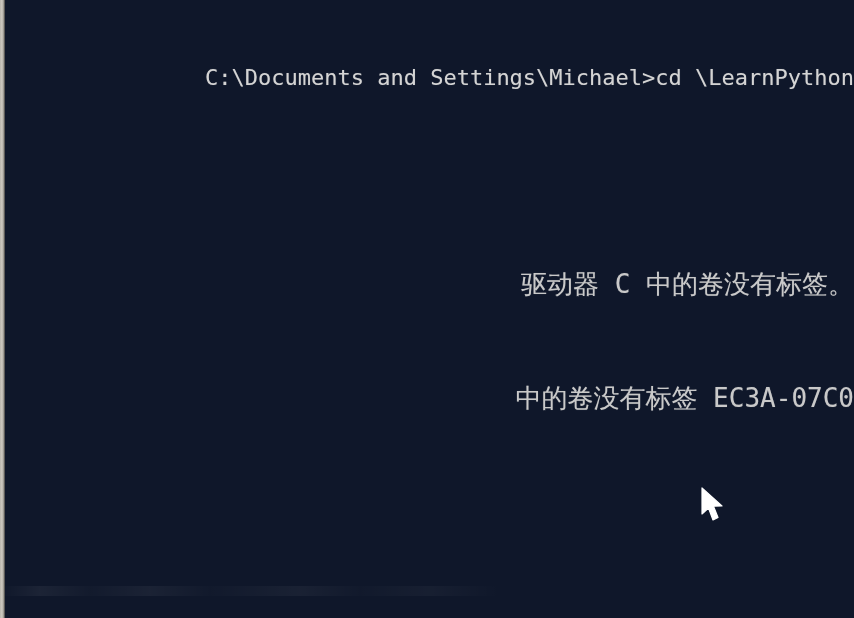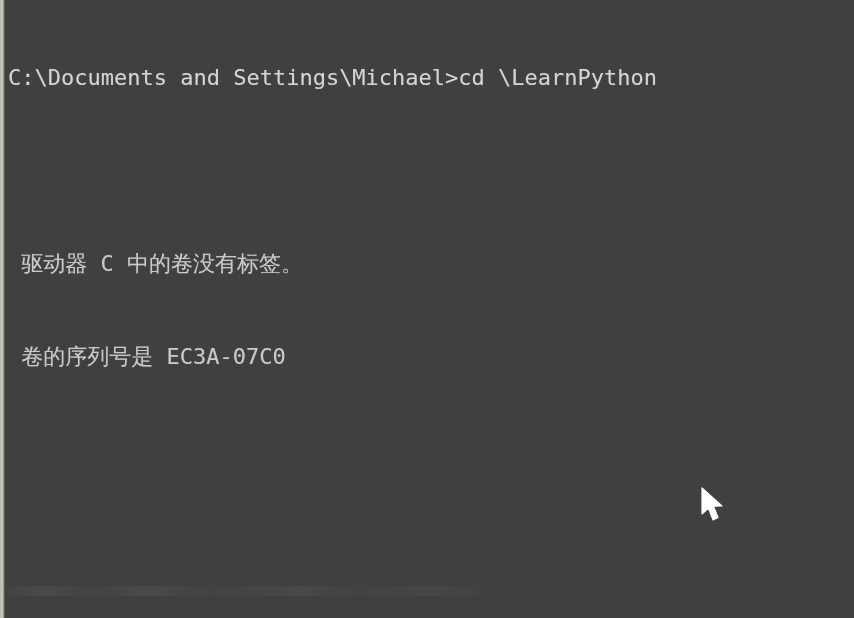--- a/index.html
+++ b/index.html
@@ -69,21 +69,22 @@
     text-shadow: 0 0 1px rgba(200,200,200,0.35);
   }
 
   .console-line.blank {
     color: transparent;
   }
 
   
   .console-line.cjk {
     color: #c9c9c9;
-    font-size: 22px;
+    font-size: 26px;
+    margin-top: 21px;
   }
 
   
   #mouse-pointer {
     position: absolute;
     z-index: 20;
     pointer-events: none;
   }
 
   
@@ -104,31 +105,31 @@
         rgba(255,255,255,0.10) 210px,
         rgba(255,255,255,0.45) 300px,
         rgba(255,255,255,0.10) 360px,
         rgba(255,255,255,0.35) 430px,
         rgba(255,255,255,0) 500px);
   }
 </style>
 </head>
 <body>
 
-<div id="console-window" style="background: #404040;">
+<div id="console-window" style="background: #0f172a; text-align: right;">
 
   <div id="window-border-left"></div>
 
   <div id="bottom-artifacts"></div>
 
   <div id="console-text" style="color: rgb(212, 212, 212);">
     <div class="console-line">C:\Documents and Settings\Michael&gt;cd \LearnPython</div>
     <div class="console-line blank"> </div>
     <div class="console-line cjk"> 驱动器 C 中的卷没有标签。</div>
-    <div class="console-line cjk"> 卷的序列号是 EC3A-07C0</div>
+    <div class="console-line cjk"> 中的卷没有标签 EC3A-07C0</div>
     <div class="console-line blank"> </div>
     
     
     
     
     
     
     
     
     

